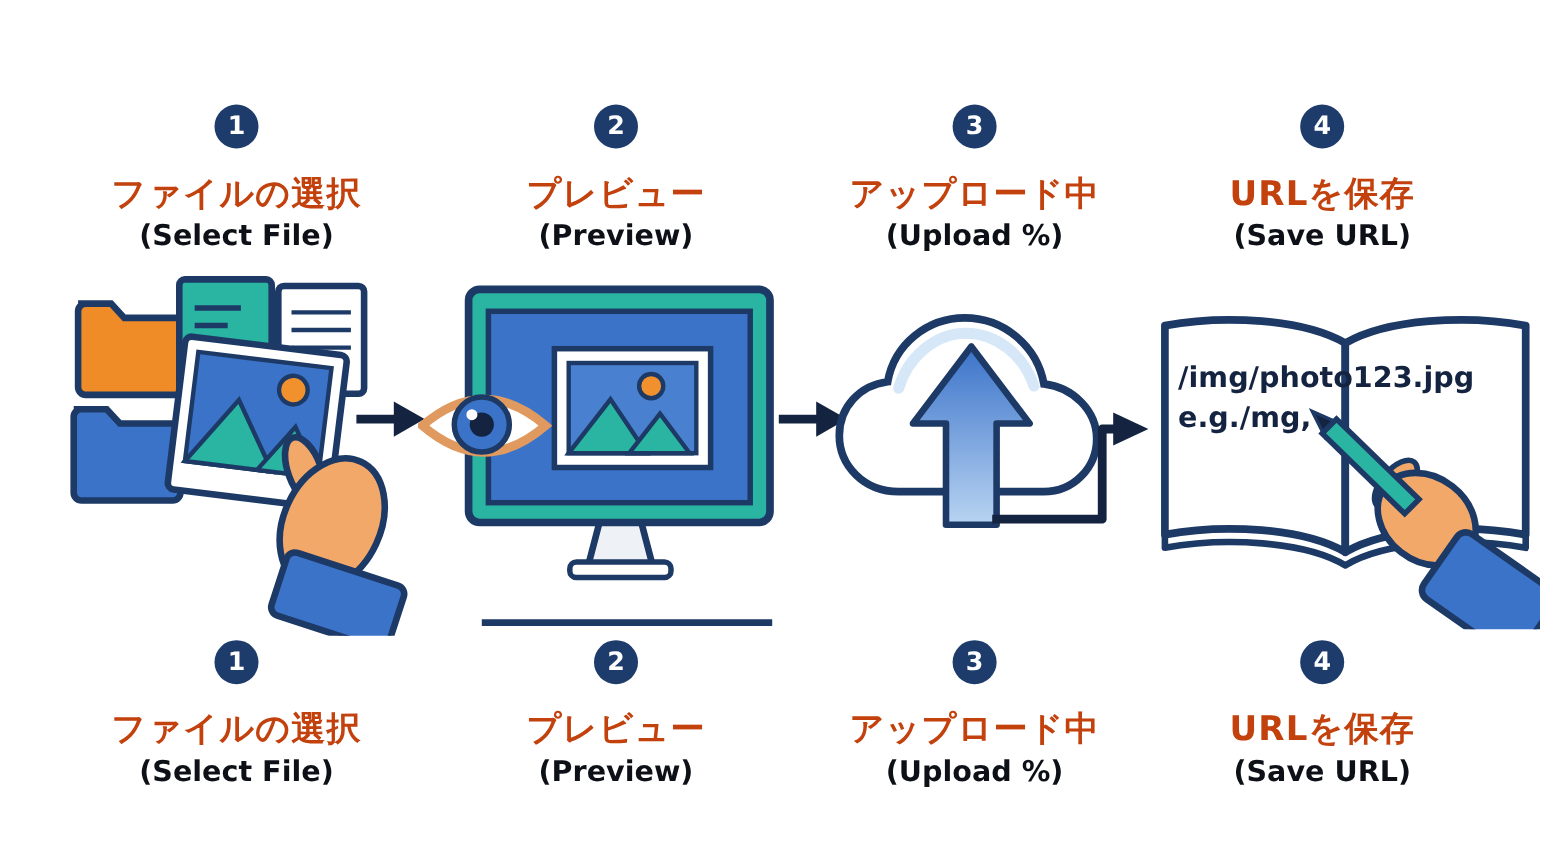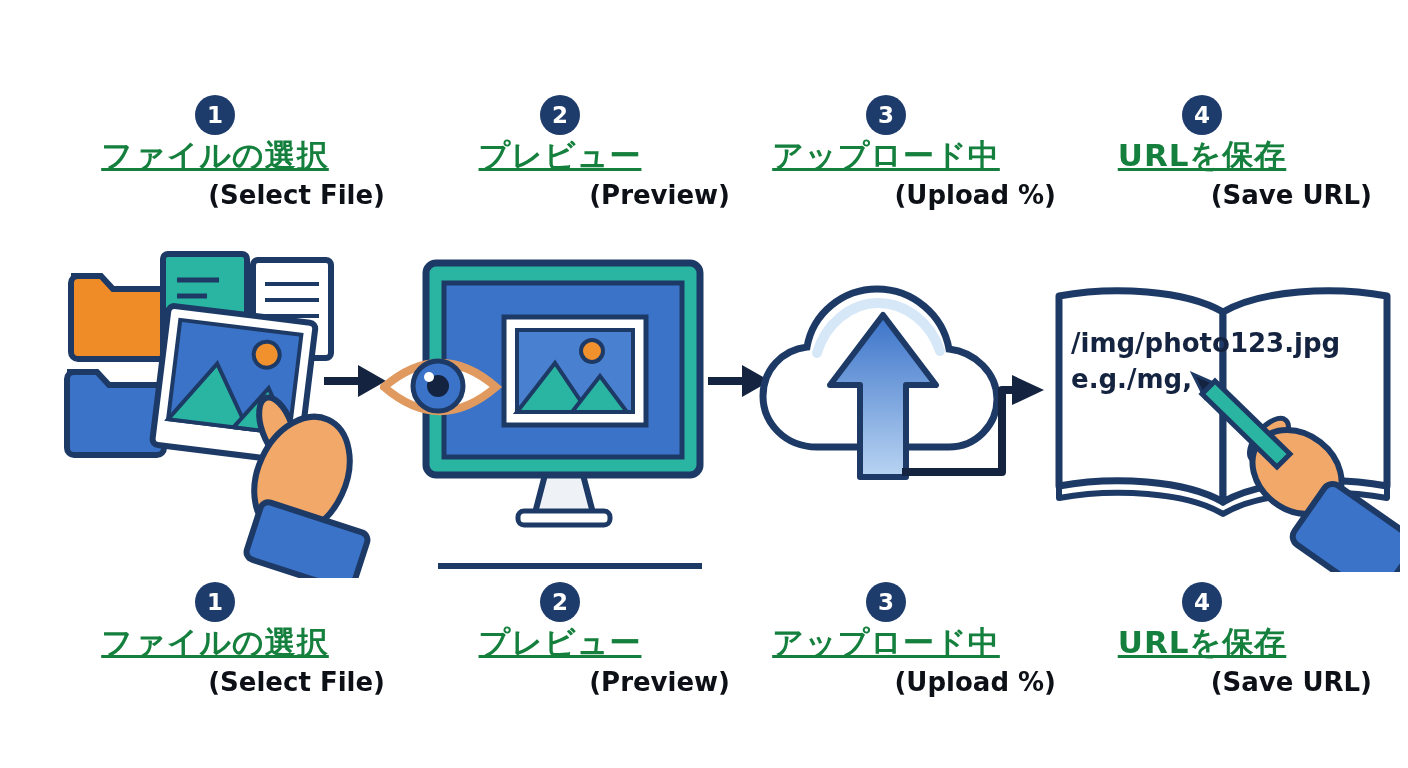--- a/index.html
+++ b/index.html
@@ -23,35 +23,33 @@
     border-radius: 50%;
     background: #1e3c6b;
     color: #ffffff;
     font-size: 23px;
     font-weight: bold;
     line-height: 40px;
     margin: 0 auto;
     text-align: center;
   }
   .step-title {
-    margin-top: 0;
+    margin-top: 20px;
     font-size: 31px;
     font-weight: 800;
-    color: #15803d;
+    color: #c2410c;
     letter-spacing: 1px;
     white-space: nowrap;
-    text-decoration: underline;
   }
   .step-subtitle {
     margin-top: 3px;
     font-size: 26px;
     font-weight: 700;
     color: #0d1117;
     white-space: nowrap;
-    text-align: right;
   }
   .illus { position: absolute; }
 </style>
 </head>
 <body>
 
 <div class="canvas">
 
   <div class="label-block" style="left:45px; top:95px;">
     <div class="badge">1</div>

